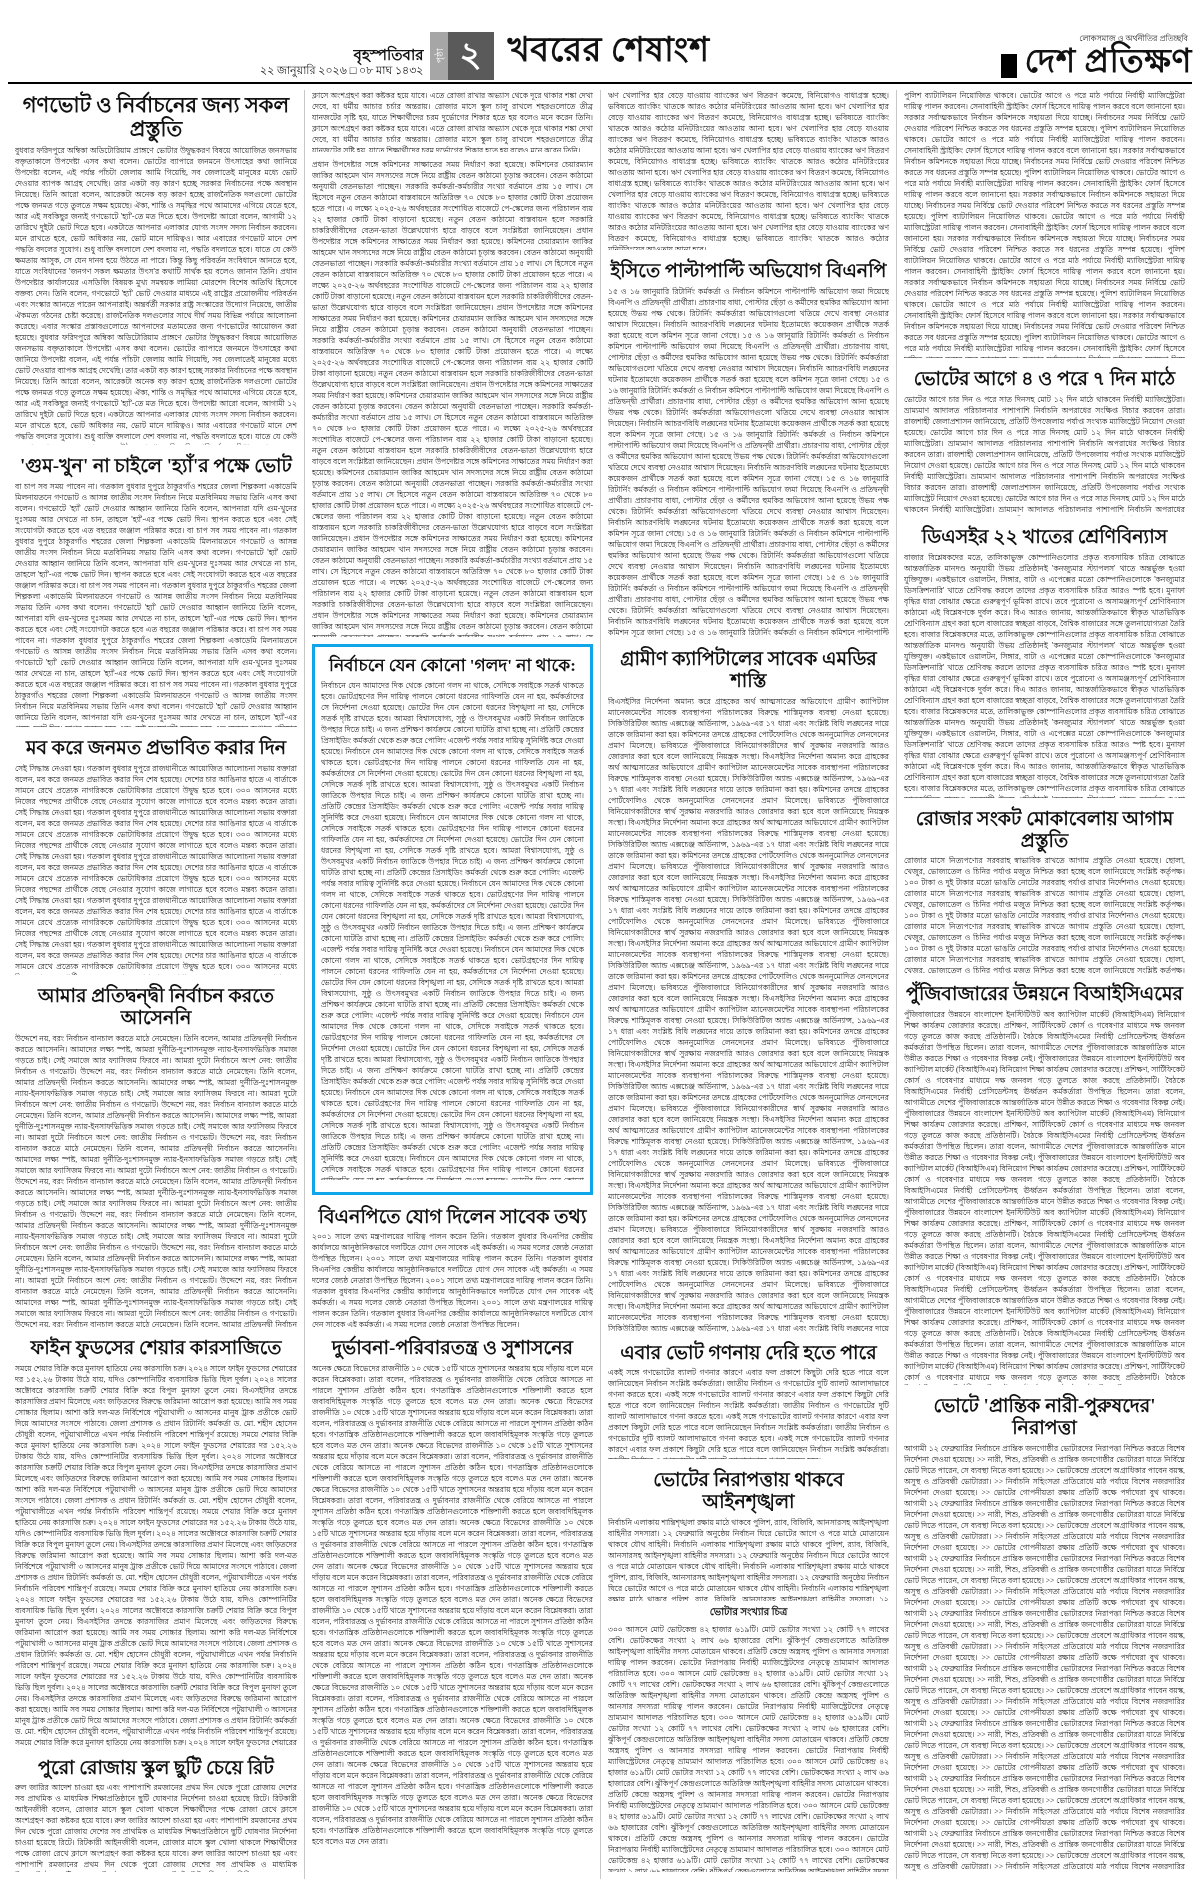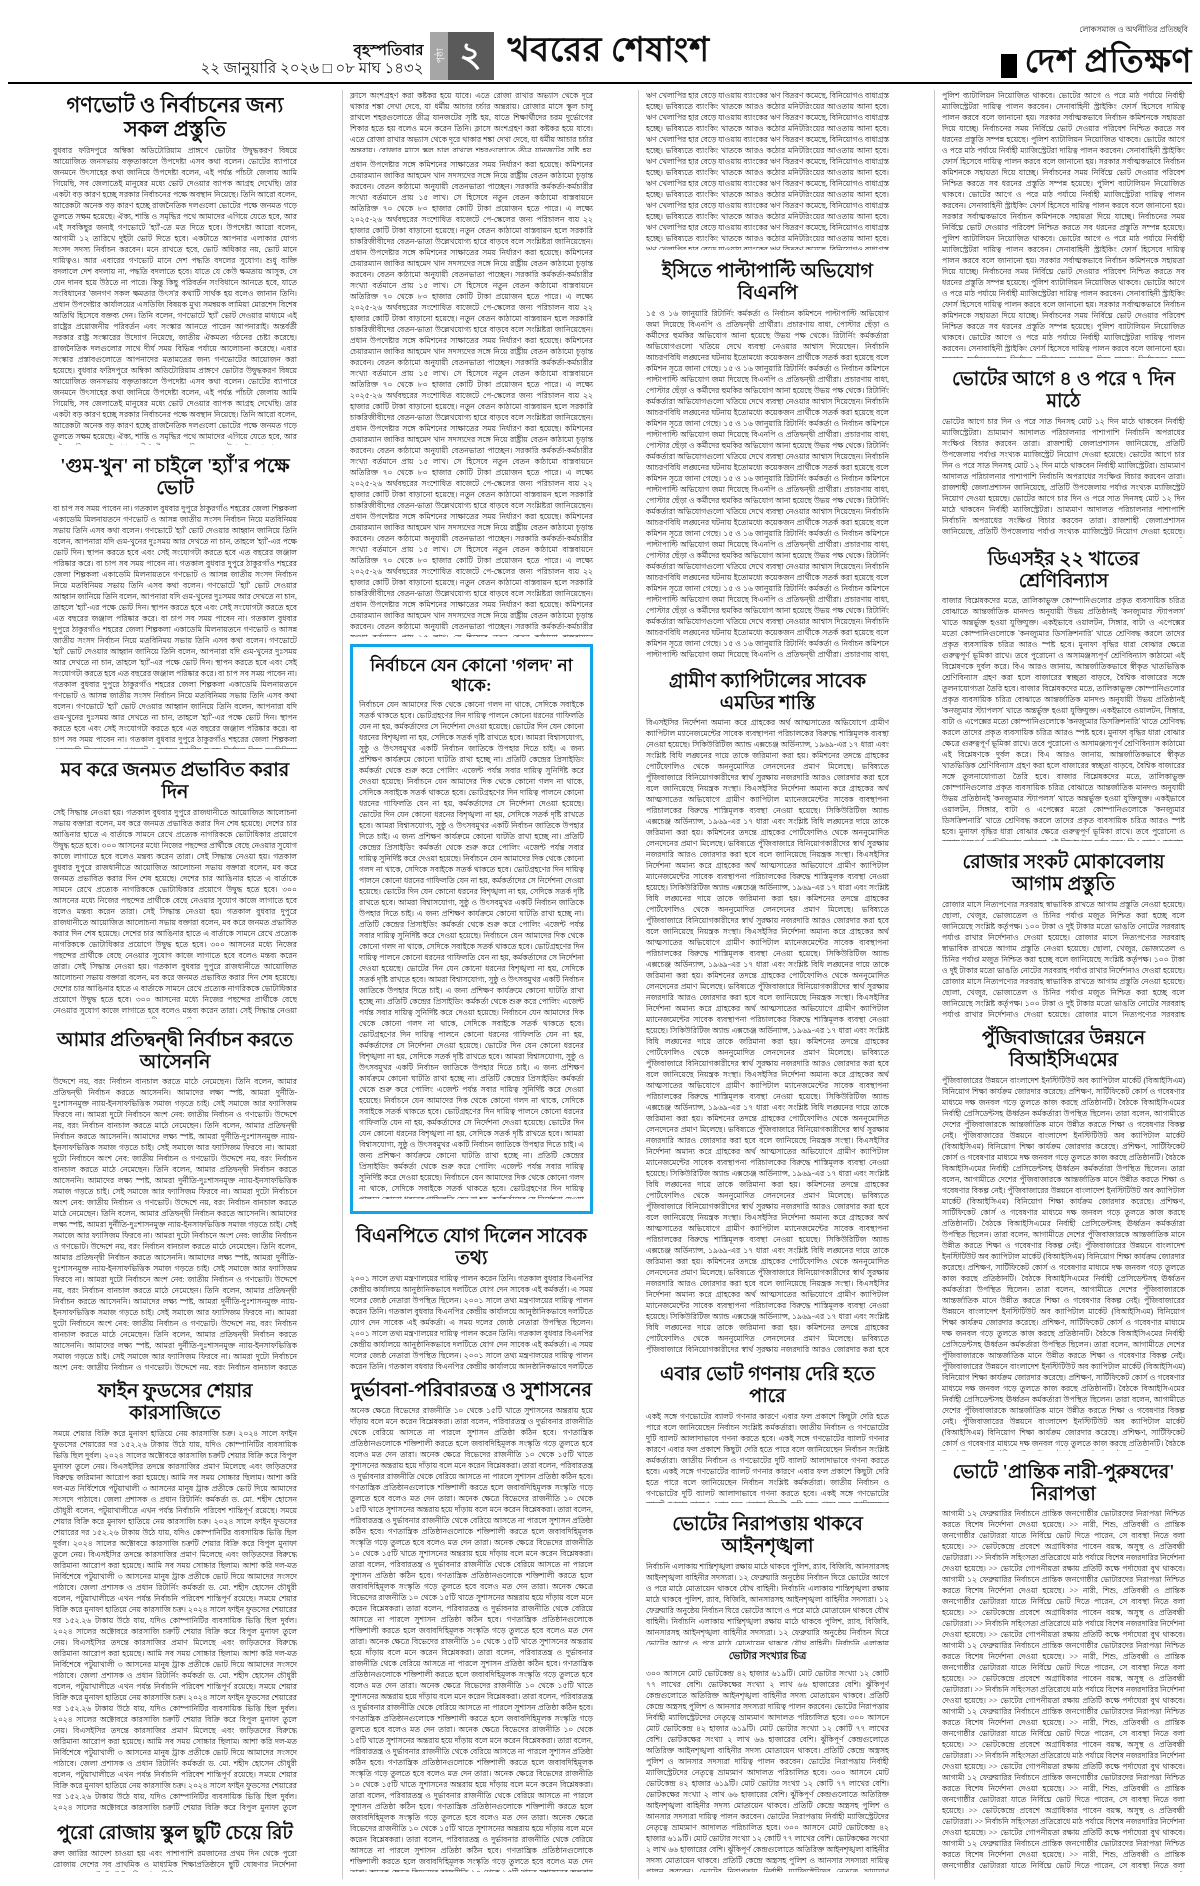--- a/index.html
+++ b/index.html
@@ -7,40 +7,40 @@
   .page {
     width:1200px; height:1886px; margin:0 auto; background:#ffffff;
     color:#111; font-family:"Liberation Serif", serif; overflow:hidden;
     padding:0 8px; position:relative;
   }
   
   .header { display:flex; align-items:flex-end; padding-top:24px; height:80px; }
   .h-left { flex:1.05; display:flex; justify-content:flex-end; align-items:flex-end; gap:6px; }
   .date-block { text-align:right; line-height:1.25; padding-bottom:2px; }
   .weekday { font-size:15px; font-weight:bold; }
-  .dateline { font-size:15px;text-align:center; }
+  .dateline { font-size:11px;text-align:center; }
   .page-tab { display:flex; align-items:stretch; height:48px; }
   .page-label-box {
     background:#a6a6a6; color:#fff; width:18px; display:flex; align-items:center; justify-content:center;
     font-size:9px; writing-mode:vertical-rl; transform:rotate(180deg);
   }
   .page-num-box {
     background:#5a5a5a; color:#fff; width:46px; display:flex; align-items:center; justify-content:center;
     font-size:34px; font-weight:bold;
   }
   .h-title { font-size:34px; font-weight:bold; letter-spacing:0.5px; padding:0 20px 0 14px; white-space:nowrap; }
   .h-right { flex:1; display:flex; flex-direction:column; align-items:flex-end; padding-bottom:2px; }
-  .tagline { font-size:8px; color:#222; margin-bottom:9px; margin-right:4px;text-align:center; }
+  .tagline { font-size:8px; color:#222; margin-bottom:0; margin-right:4px;text-align:center; }
   .masthead { display:flex; align-items:flex-end; gap:7px; }
   .masthead-mark { width:16px; height:24px; background:#000; color:#fff; font-size:7px; display:flex; align-items:center; justify-content:center; }
   .masthead-text { font-size:33px; font-weight:bold; letter-spacing:0.5px; line-height:1; }
   .top-rule { border-top:2px solid #000; margin-top:2px; }
   
   .columns { display:grid; grid-template-columns:repeat(4, 1fr); height:1789px; margin-top:6px; }
-  .col { display:flex; flex-direction:column; padding:0 7px; overflow:hidden;margin-left:38px; }
+  .col { display:flex; flex-direction:column; padding:0 7px; overflow:hidden; }
   .col + .col { border-left:1px solid #c9c9c9; }
   article { display:flex; flex-direction:column; margin-bottom:7px; }
   article.grow { flex:1; min-height:0; }
   .headline { font-weight:bold; text-align:center; line-height:1.15; margin:3px 0 4px; }
   .hl-xl { font-size:21px; }
   .hl-lg { font-size:19px; }
   .hl-md { font-size:17px; }
   .subhead { font-weight:bold; text-align:center; font-size:10px; margin:3px 0; }
   .body {
     font-size:7.6px; line-height:11px; text-align:justify; overflow:hidden; color:#1c1c1c;

